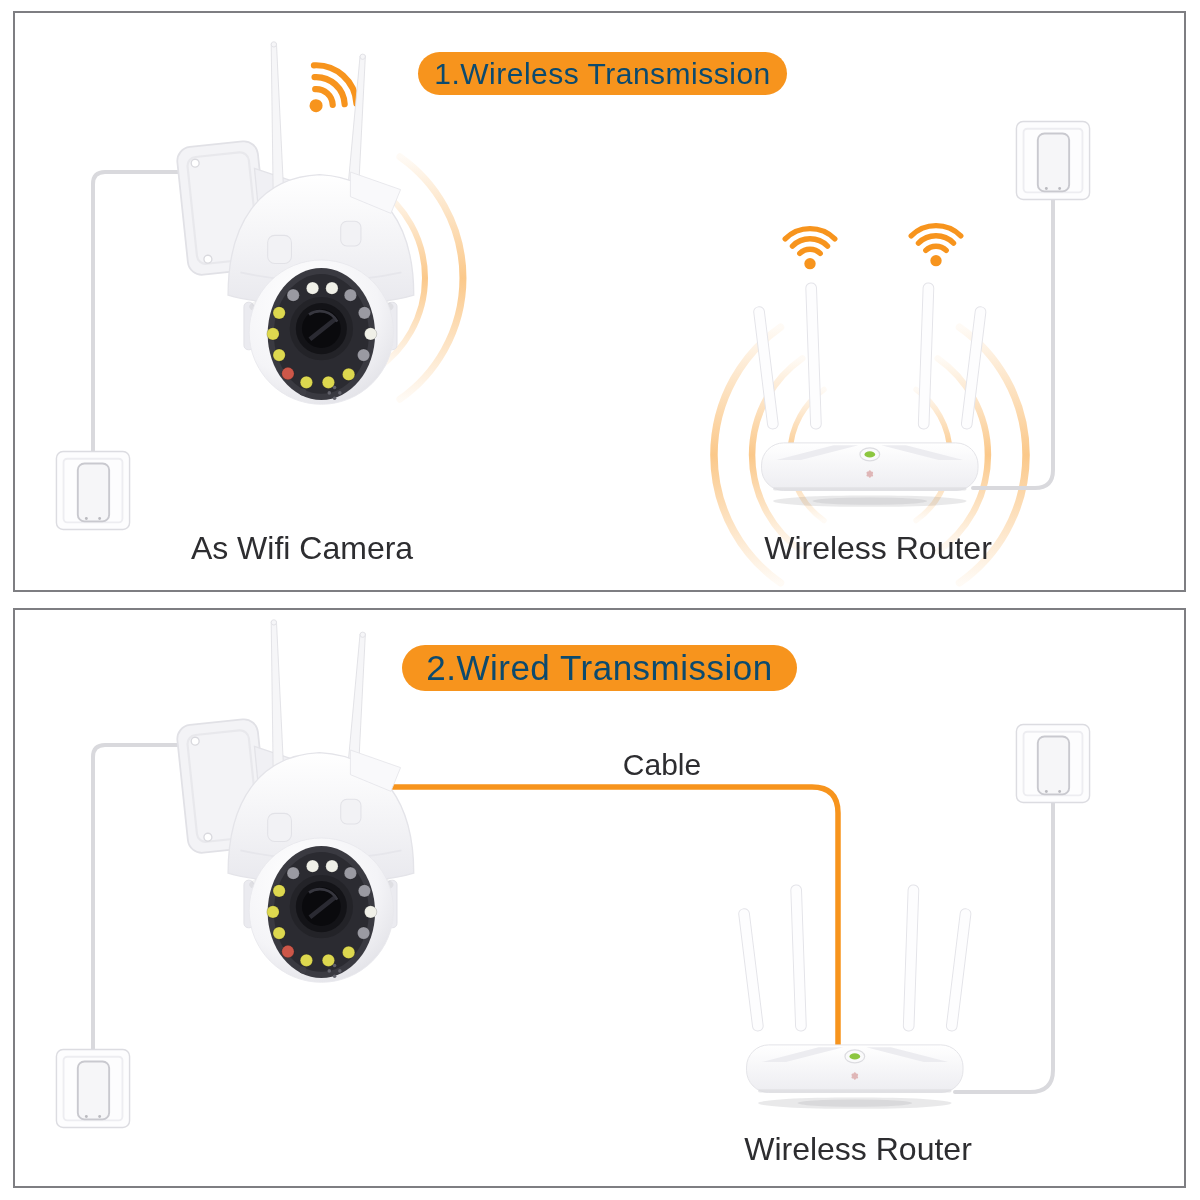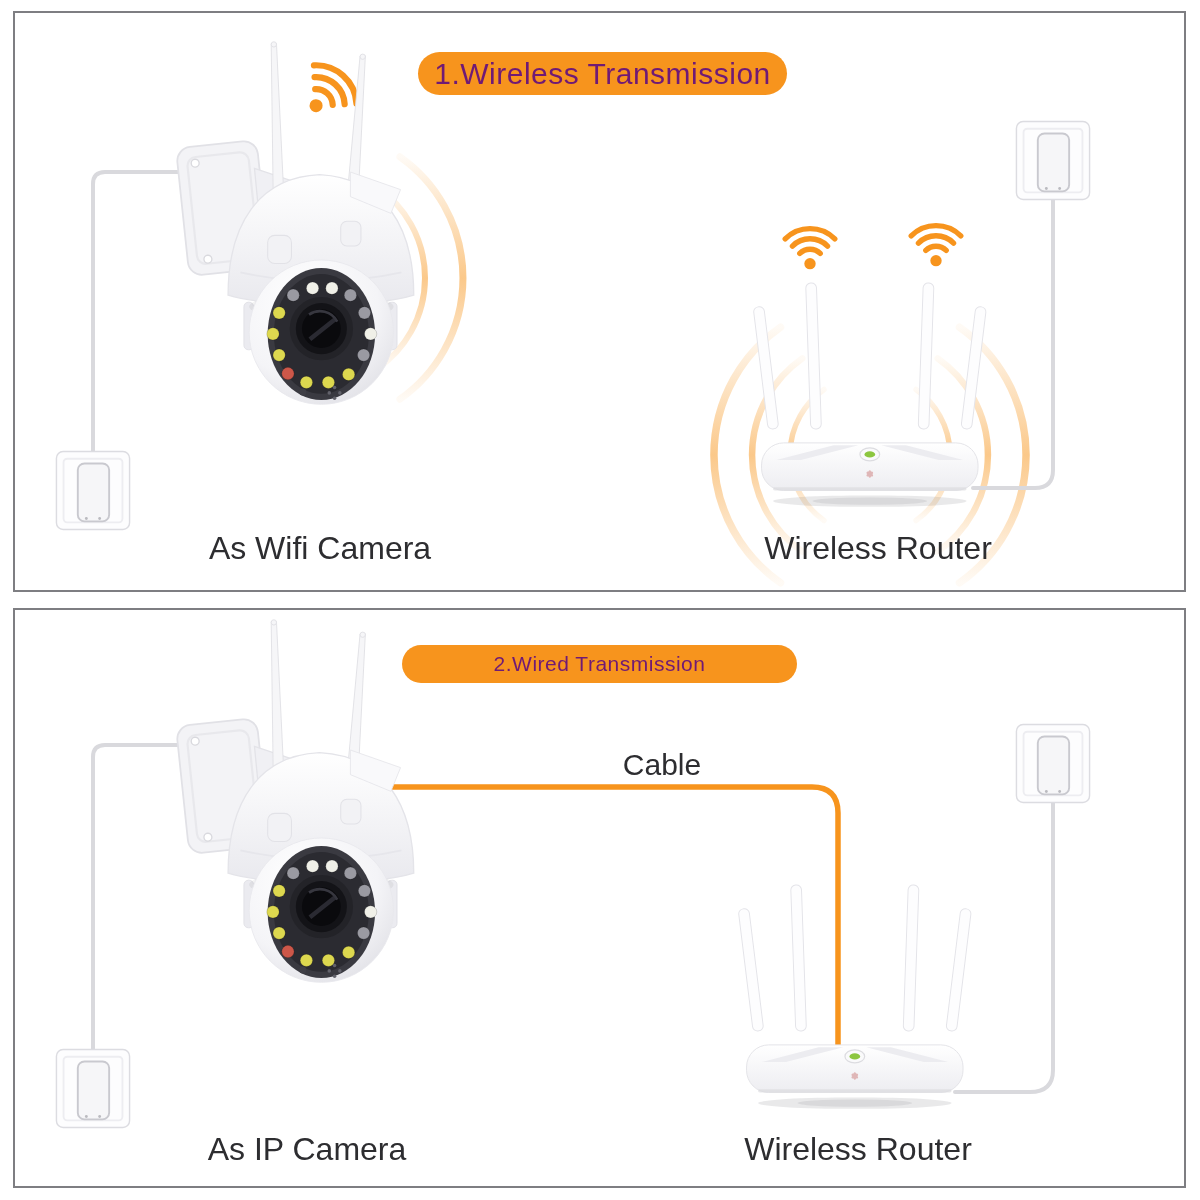--- a/index.html
+++ b/index.html
@@ -17,30 +17,30 @@
   }
   .panel{
     position:absolute;left:13px;width:1173px;background:#ffffff;
     border:2px solid var(--panel-border,#7E7E82);box-sizing:border-box;
   }
   #panel-wireless{top:11px;height:581px;}
   #panel-wired{top:608px;height:580px;}
   .scene{position:absolute;left:0;top:0;width:100%;height:100%;display:block;}
   .banner{
     position:absolute;display:flex;align-items:center;justify-content:center;
-    background:var(--accent-orange,#F7941D);color:#701a75;border-radius:26px;
+    background:var(--accent-orange,#F7941D);color:#0c4a6e;border-radius:26px;
     font-weight:500;letter-spacing:.5px;white-space:nowrap;
   }
   #banner-1{left:403px;top:39px;width:369px;height:43px;font-size:30px;}
-  #banner-2{left:387px;top:35px;width:395px;height:38px;font-size:21px;}
+  #banner-2{left:387px;top:35px;width:395px;height:46px;font-size:35px;}
   .label{
     position:absolute;color:var(--label-text,#2D2D30);font-size:32px;
     text-align:center;white-space:nowrap;
   }
-  #lbl-cam-1{left:145px;top:517px;width:320px;text-align:center;}
+  #lbl-cam-1{left:127px;top:517px;width:320px;text-align:center;}
   #lbl-rtr-1{left:703px;top:517px;width:320px;}
   #lbl-cam-2{left:132px;top:521px;width:320px;}
   #lbl-rtr-2{left:683px;top:521px;width:320px;}
   #lbl-cable{left:547px;top:138px;width:200px;font-size:30px;}
   .ws{stop-color:var(--wave-orange,#F8A43C);}
   .wifi-arc{stroke:var(--accent-orange,#F7941D);stroke-width:5.2;fill:none;stroke-linecap:round;}
   .wifi-dot{fill:var(--accent-orange,#F7941D);}
   .cable{stroke:var(--cable-gray,#D9D9DD);stroke-width:4;fill:none;stroke-linecap:round;stroke-linejoin:round;}
   .cable-orange{stroke:var(--accent-orange,#F7941D);stroke-width:5.5;fill:none;stroke-linejoin:round;}
   .wave{stroke:url(#waveGrad);fill:none;stroke-linecap:round;}
@@ -208,15 +208,14 @@
     <use href="#sym-socket" x="1000" y="113" width="76" height="81"></use>
     <g transform="translate(155,8) scale(0.88)">
       <use href="#sym-camera" width="300" height="420"></use>
     </g>
     <g transform="translate(725,275) scale(0.82)">
       <use href="#sym-router" width="280" height="285"></use>
     </g>
   </svg>
   <div class="banner" id="banner-2">2.Wired Transmission</div>
   <div class="label" id="lbl-cable">Cable</div>
-  <div class="label" id="lbl-cam-2">As IP Camera</div>
   <div class="label" id="lbl-rtr-2">Wireless Router</div>
 </section>
 
 </body></html>

